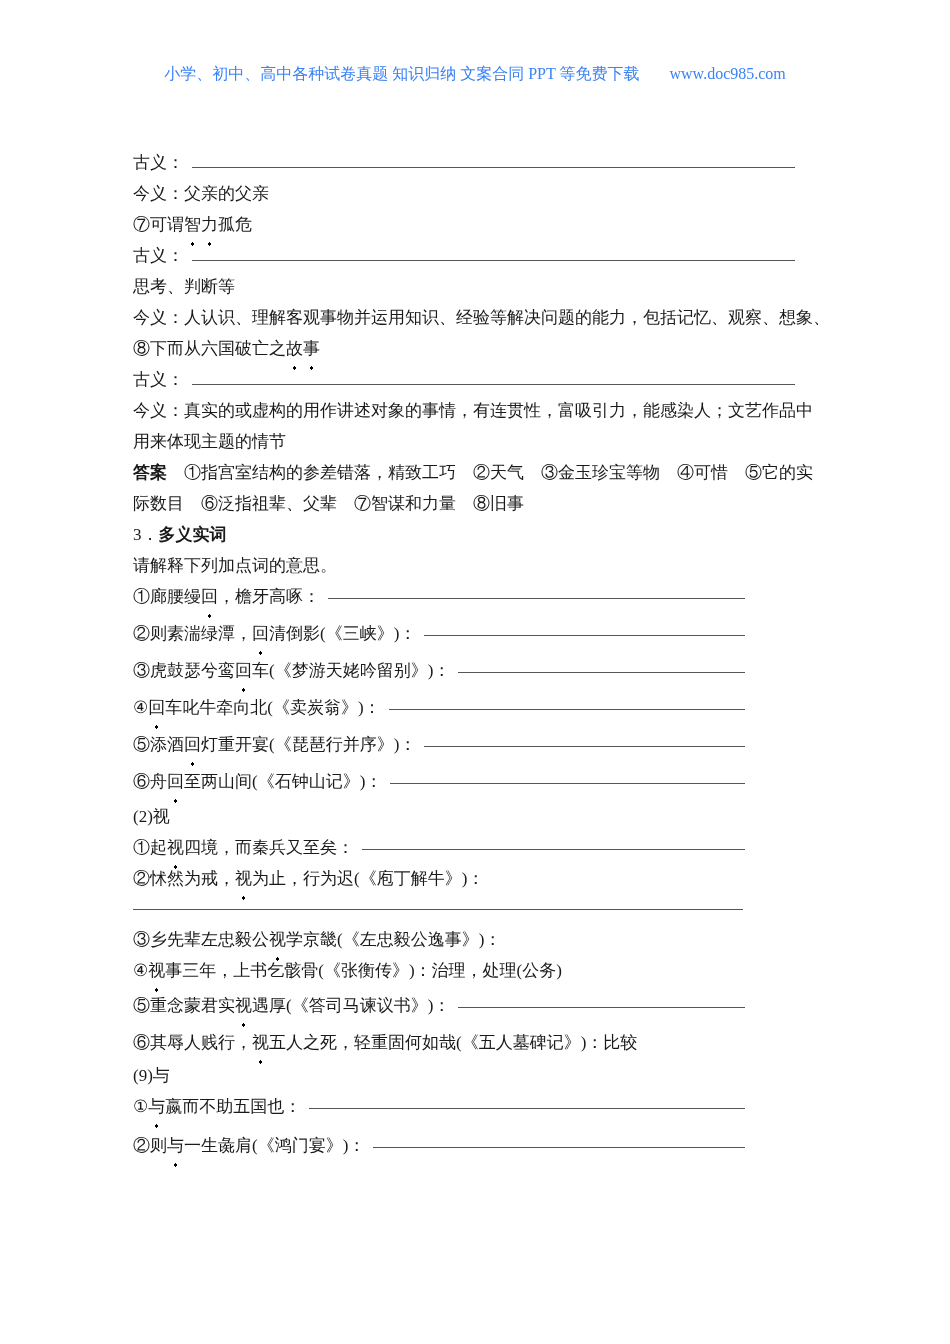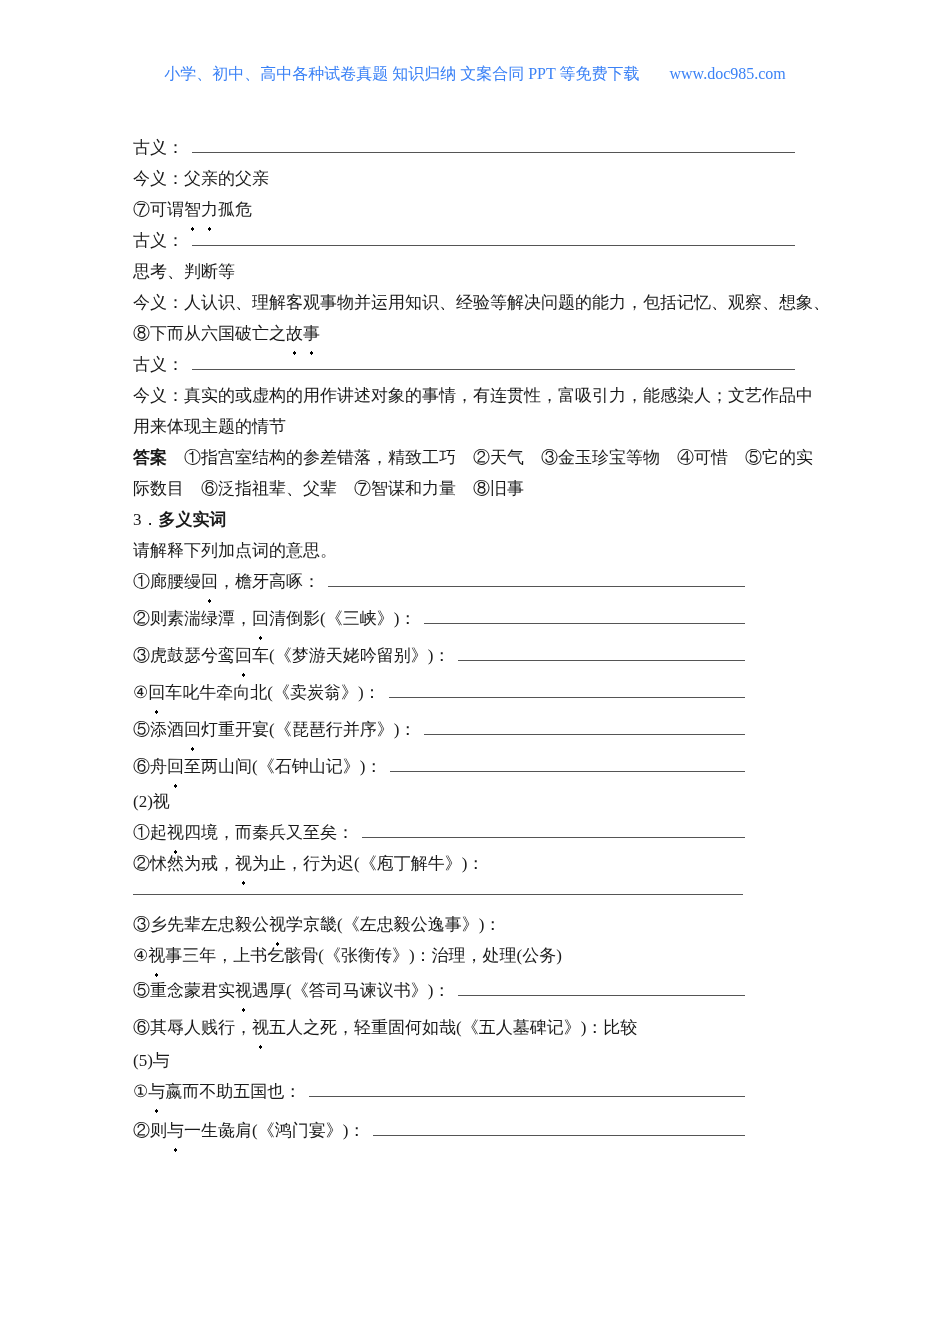--- a/index.html
+++ b/index.html
@@ -1,34 +1,34 @@
 <!DOCTYPE html>
 <html><head>
 <meta charset="utf-8">
 <style>
   html,body{margin:0;padding:0;background:#ffffff;}
   .page{position:relative;width:950px;height:1344px;background:#fff;overflow:hidden;
         font-family:"Liberation Serif","DejaVu Serif",serif;color:#1a1a1a;}
   .header{position:absolute;top:64px;left:0;width:950px;text-align:center;
           font-size:16px;white-space:nowrap;color:#3b82f6;}
   .header .site{margin-left:30px;}
-  .content{position:absolute;left:133px;top:132px;width:684px;}
+  .content{position:absolute;left:133px;top:147px;width:684px;}
   .row{display:flex;align-items:baseline;height:31px;line-height:31px;
        font-size:17px;white-space:nowrap;}
   .t{flex:0 0 auto;}
   .b{font-weight:bold;}
   
   .em{background-image:radial-gradient(circle 1.7px at 50% 50%, #000 98%, transparent 100%);
       background-size:1em 4px;background-repeat:repeat-x;background-position:0 100%;
       padding-bottom:6px;margin-bottom:-6px;}
   
   .fill{flex:1 1 auto;height:0;border-bottom:1.2px solid #555;
         margin-left:8px;margin-bottom:-4px;}
   .w-guyi{width:662px;}   
-  .w-std{width:612px;}    
+  .w-std{width:612px;align-items:center;}    
   .full-b{height:10px;}
   .fill.full{flex:0 0 610px;margin-left:0;margin-bottom:0;align-self:flex-end;}
   .mt2{margin-top:2px}.mt3{margin-top:4px}.mt4{margin-top:4px}
   .mt6{margin-top:6px}.mt8{margin-top:8px}.mt14{margin-top:14px}
 </style>
 </head>
 <body>
 
 <div class="page">
 
@@ -187,21 +187,21 @@
         <span class="fill"></span>
     </div>
 
     <div class="row mt6">
       <span class="t">⑥其辱人贱行，</span>
         <span class="t em">视</span>
         <span class="t">五人之死，轻重固何如哉(《五人墓碑记》)：比较</span>
     </div>
 
     <div class="row mt2">
-      <span class="t">(5)与</span>
+      <span class="t">(9)与</span>
     </div>
 
     <div class="row w-std">
       <span class="t">①</span>
         <span class="t em">与</span>
         <span class="t">嬴而不助五国也：</span>
         <span class="fill"></span>
     </div>
 
     <div class="row w-std mt8">

